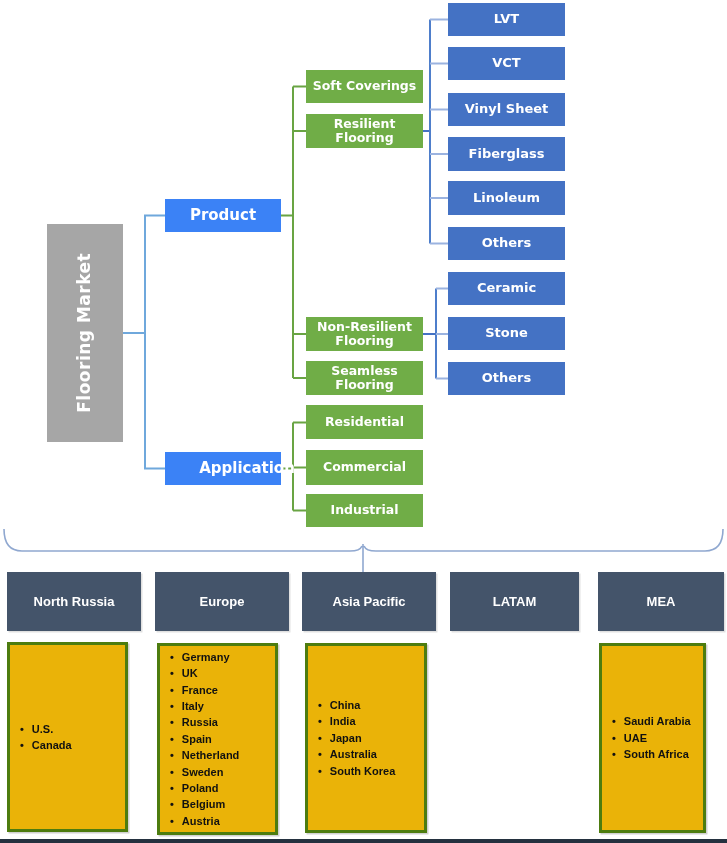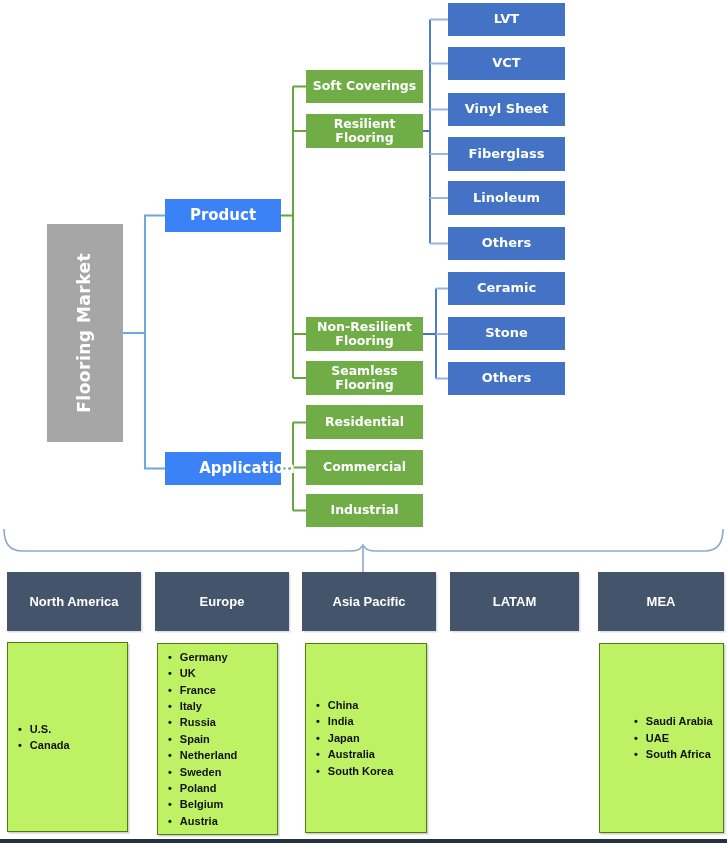--- a/index.html
+++ b/index.html
@@ -19,21 +19,21 @@
   }
   .node.l1{background:#3b82f6;font-size:15px;}
   .node.green{background:#70AD47;font-size:12.5px;padding:7px 4px;}
   .node.blue{background:#4472C4;font-size:13px;padding:1px 4px;}
   .region-header{
     position:absolute;display:flex;align-items:center;justify-content:center;
     background:#44546A;color:#ffffff;font-weight:bold;font-size:13px;
     font-family:"Liberation Sans",sans-serif;box-shadow:1.5px 1.5px 0 rgba(0,0,0,0.12);
   }
   .region-box{
-    position:absolute;background:#bef264;border:1px solid #4d7c0f;
+    position:absolute;background:#eab308;border:3px solid #4d7c0f;
     box-shadow:1.5px 1.5px 0 rgba(0,0,0,0.18);
     display:flex;align-items:center;box-sizing:border-box;
   }
   .region-box ul{
     list-style:none;margin:0;padding:0 2px 0 10px;
     font-family:"Liberation Sans",sans-serif;font-size:11px;font-weight:bold;color:#111111;
   }
   .region-box li{line-height:16.4px;white-space:nowrap;}
   .region-box li::before{content:"\2022";margin-right:8px;font-size:11px;color:#111111;}
   .bottom-bar{position:absolute;left:0;width:727px;background:#24313f;}
@@ -82,21 +82,21 @@
   <div class="node blue" style="left:448px;top:227px;width:117px;height:33px;">Others</div>
 
   <div class="node blue" style="left:448px;top:272px;width:117px;height:33px;">Ceramic</div>
   <div class="node blue" style="left:448px;top:317px;width:117px;height:33px;">Stone</div>
   <div class="node blue" style="left:448px;top:362px;width:117px;height:33px;">Others</div>
 
   <div class="node green" style="left:306px;top:405px;width:117px;height:34px;">Residential</div>
   <div class="node green" style="left:306px;top:450px;width:117px;height:35px;">Commercial</div>
   <div class="node green" style="left:306px;top:494px;width:117px;height:33px;">Industrial</div>
 
-  <div class="region-header" style="left:7px;top:572px;width:134px;height:59px;">North America</div>
+  <div class="region-header" style="left:7px;top:572px;width:134px;height:59px;">North Russia</div>
   <div class="region-header" style="left:155px;top:572px;width:134px;height:59px;">Europe</div>
   <div class="region-header" style="left:302px;top:572px;width:134px;height:59px;">Asia Pacific</div>
   <div class="region-header" style="left:450px;top:572px;width:129px;height:59px;">LATAM</div>
   <div class="region-header" style="left:598px;top:572px;width:126px;height:59px;">MEA</div>
 
   <div class="region-box" style="left:7px;top:642px;width:121px;height:190px;">
     <ul>
       <li>U.S.</li>
       <li>Canada</li>
     </ul>
@@ -122,21 +122,21 @@
     <ul>
       <li>China</li>
       <li>India</li>
       <li>Japan</li>
       <li>Australia</li>
       <li>South Korea</li>
     </ul>
   </div>
 
 
-  <div class="region-box" style="left:599px;top:643px;width:125px;height:190px;padding-left:24px;">
+  <div class="region-box" style="left:599px;top:643px;width:107px;height:190px;">
     <ul>
       <li>Saudi Arabia</li>
       <li>UAE</li>
       <li>South Africa</li>
     </ul>
   </div>
 
   <div class="bottom-bar" style="top:839px;height:4px;"></div>
 
 </div>

